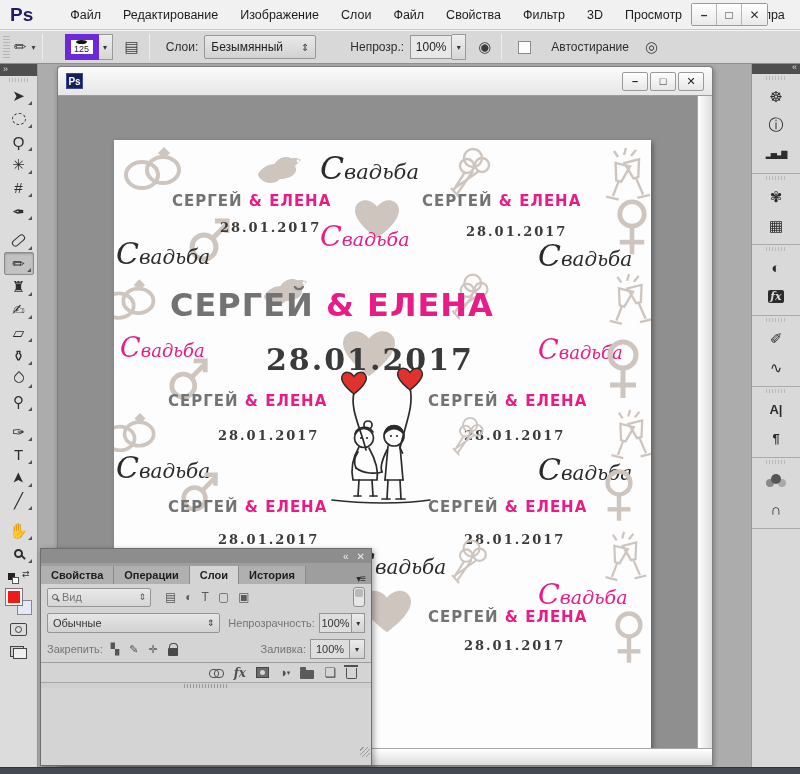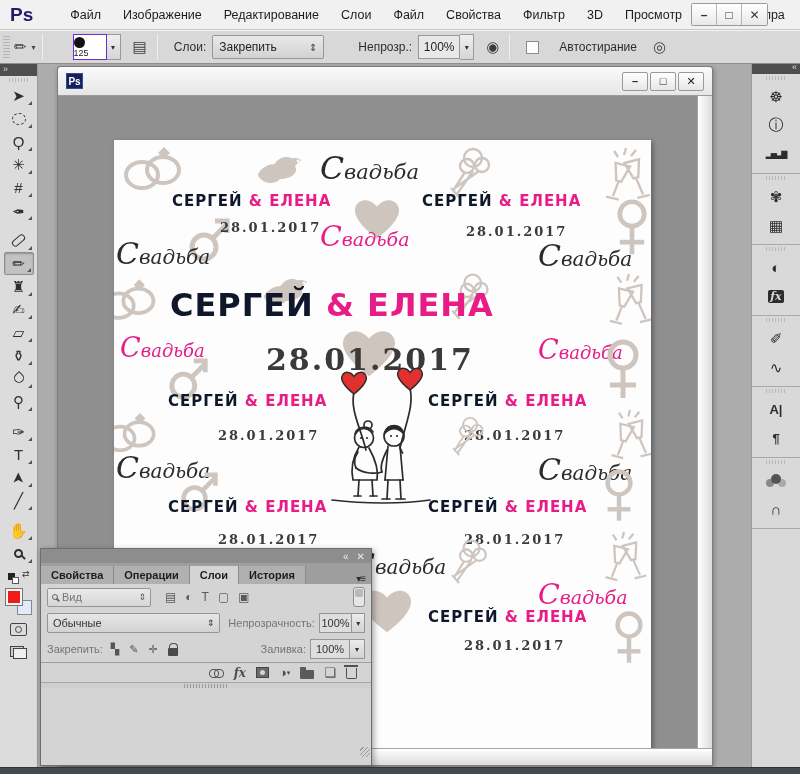--- a/index.html
+++ b/index.html
@@ -14,21 +14,21 @@
   .win-controls { position:absolute; right:32px; top:3px; display:flex; background:#fafafa; border:1px solid #9a9a9a; border-radius:2px; z-index:6; }
   .win-btn { width:25px; height:21px; border-right:1px solid #b5b5b5; display:flex; align-items:center; justify-content:center; font-size:12px; font-weight:bold; color:#333; background:linear-gradient(#ffffff,#e9e9e9); }
   .win-btn:last-child { border-right:none; }
 
   
   .optionsbar { position:absolute; left:0; top:30px; width:800px; height:34px; background:#d8d8d8; border-top:1px solid #f4f4f4; border-bottom:1px solid #8f8f8f; display:flex; align-items:center; z-index:5; }
   .grip-v { width:7px; height:22px; margin-left:3px; background-image:repeating-linear-gradient(0deg,#b5b5b5 0 1px,transparent 1px 3px); }
   .opt-sep { width:1px; height:26px; background:#aaa; border-right:1px solid #eee; margin:0 6px; }
   .opt-icon { font-size:15px; color:#3a3a3a; padding:0 4px; }
   .tiny-arrow { font-size:8px; color:#444; margin-left:1px; }
-  .brush-box { width:34px; height:26px; background:#fff; border:1px solid #6d28d9; margin-left:24px; display:flex; flex-direction:column; align-items:flex-start; justify-content:center; line-height:1; }
+  .brush-box { width:34px; height:26px; background:#fff; border:6px solid #6d28d9; margin-left:16px; display:flex; flex-direction:column; align-items:center; justify-content:center; line-height:1; }
   .brush-dot { width:11px; height:11px; border-radius:50%; background:#111; }
   .brush-size { font-size:9px; color:#222; margin-top:1px; }
   .drop-btn { width:14px; height:26px; border:1px solid #9a9a9a; border-left:none; background:linear-gradient(#efefef,#d6d6d6); display:flex; align-items:center; justify-content:center; font-size:8px; color:#333; }
   .opt-label { font-size:12px; color:#2e2e2e; margin:0 6px 0 10px; white-space:nowrap; }
   .select { height:24px; background:linear-gradient(#e9e9e9,#d2d2d2); border:1px solid #979797; border-radius:2px; display:flex; align-items:center; font-size:12px; color:#222; padding:0 6px; }
   .select .updown { margin-left:auto; font-size:10px; color:#444; padding-left:8px; }
   .val-box { width:42px; height:24px; background:#e8e8e8; border:1px solid #979797; display:flex; align-items:center; justify-content:center; font-size:12px; color:#222; }
   .checkbox { width:13px; height:13px; background:#fdfdfd; border:1px solid #8b8b8b; margin-left:10px; }
 
   
@@ -78,21 +78,21 @@
   .doc-controls { margin-left:auto; margin-right:8px; display:flex; gap:2px; }
   .doc-btn { width:26px; height:19px; border:1px solid #9a9a9a; border-radius:2px; background:linear-gradient(#ffffff,#e6e6e6); display:flex; align-items:center; justify-content:center; font-size:11px; font-weight:bold; color:#222; }
   .doc-content { position:relative; width:654px; height:669px; overflow:hidden; background:#8f8f8f; }
   .v-scroll { position:absolute; right:0; top:0; width:15px; height:652px; background:linear-gradient(90deg,#ffffff,#dcdcdc); border-left:1px solid #a5a5a5; }
   .h-scroll { position:absolute; left:0; bottom:0; width:654px; height:17px; background:linear-gradient(#ffffff,#dcdcdc); border-top:1px solid #a5a5a5; }
 
   
   .canvas { position:absolute; left:56px; top:44px; width:537px; height:700px; background:#fdfdfd; overflow:hidden; box-shadow:2px 2px 5px rgba(0,0,0,.35); }
   .c-abs { position:absolute; white-space:nowrap; }
   .c-names { font-weight:bold; letter-spacing:1px; font-family:"DejaVu Sans",sans-serif; }
-  .c-names .n1 { color:#0f172a; } .c-names .amp,.c-names .n2 { color:#e71c86; }
+  .c-names .n1 { color:#737373; } .c-names .amp,.c-names .n2 { color:#e71c86; }
   .c-date { font-family:"DejaVu Serif",serif; font-weight:bold; color:#3a3a3a; letter-spacing:2px; }
   .c-word { font-family:"DejaVu Serif",serif; font-style:italic; }
   .c-word::first-letter { font-size:1.5em; }
   .c-word.black { color:#2b2b2b; } .c-word.pink { color:#e71c86; }
   .c-icon { color:#cfc5bf; }
   .c-icon svg { display:block; width:100%; height:100%; }
 
   
   .layers-panel { position:absolute; left:40px; top:548px; width:332px; height:218px; background:#d4d4d4; border:1px solid #6e6e6e; box-shadow:2px 2px 6px rgba(0,0,0,.35); z-index:8; font-size:11px; }
   .lp-header { height:14px; background:#8d8d8d; display:flex; justify-content:flex-end; align-items:center; gap:8px; color:#eee; font-size:10px; padding-right:6px; }
@@ -143,22 +143,22 @@
   
   .bottom-strip { position:absolute; left:0; bottom:0; width:800px; height:7px; background:#454a52; border-top:1px solid #2f333a; z-index:9; }
 </style>
 </head>
 <body>
 
 <div class="menubar">
   <span class="ps-logo">Ps</span>
   <div class="menu-items">
       <div class="menu-item">Файл</div>
+      <div class="menu-item">Редактирование</div>
       <div class="menu-item">Изображение</div>
-      <div class="menu-item">Редактирование</div>
       <div class="menu-item">Слои</div>
       <div class="menu-item">Файл</div>
       <div class="menu-item">Свойства</div>
       <div class="menu-item">Фильтр</div>
       <div class="menu-item">3D</div>
       <div class="menu-item">Просмотр</div>
       <div class="menu-item">Окно</div>
       <div class="menu-item">Спра</div>
     </div>
 </div>
@@ -175,21 +175,21 @@
   <div class="opt-sep"></div>
   <div class="brush-box">
     <div class="brush-dot"></div>
     <div class="brush-size">125</div>
   </div>
   <div class="drop-btn">▾</div>
   <span class="opt-icon" style="margin-left:8px;">▤</span>
   <div class="opt-sep"></div>
   <span class="opt-label">Слои:</span>
   <div class="select" style="width:112px;">
-    <span>Закрепить</span>
+    <span>Безымянный</span>
     <span class="updown">⇕</span>
   </div>
   <span class="opt-label" style="margin-left:34px;">Непрозр.:</span>
   <div class="val-box">100%</div>
   <div class="drop-btn">▾</div>
   <span class="opt-icon" style="margin-left:8px;">◉</span>
   <div class="opt-sep"></div>
   <div class="checkbox"></div>
   <span class="opt-label" style="margin-left:20px;">Автостирание</span>
   <span class="opt-icon" style="margin-left:6px;">◎</span>

